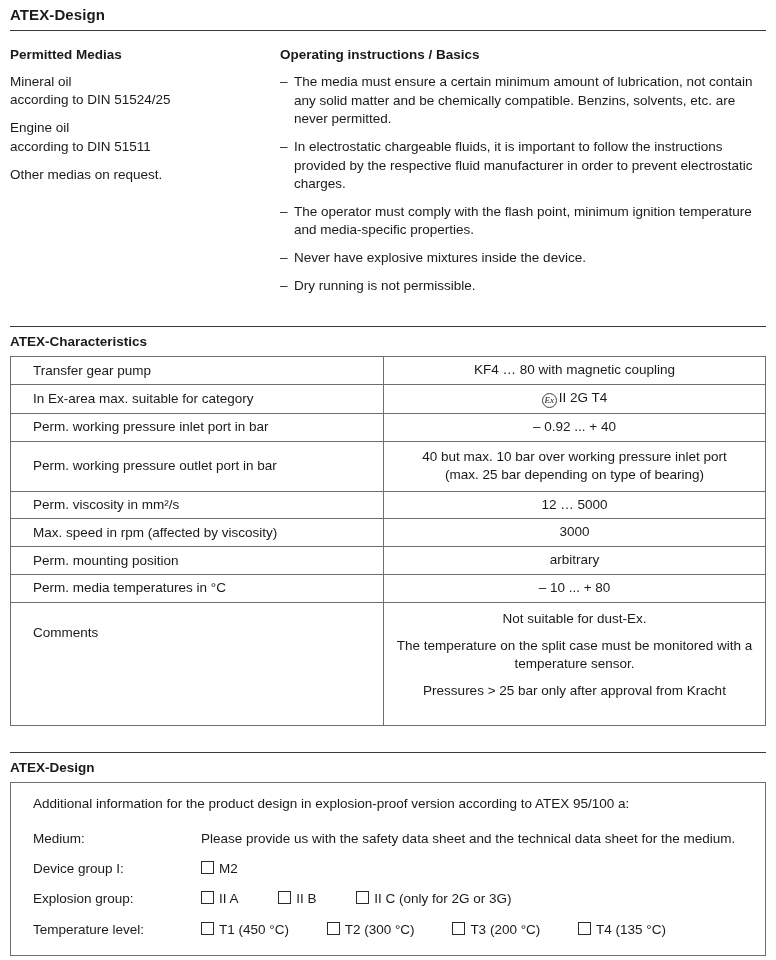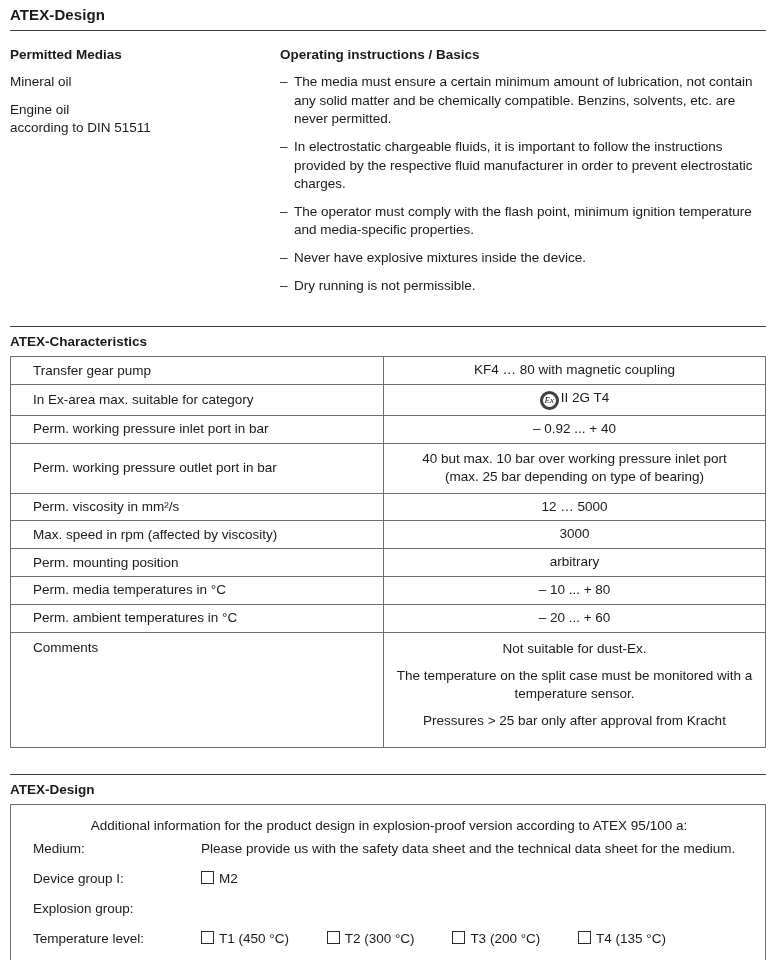--- a/index.html
+++ b/index.html
@@ -104,56 +104,55 @@
     width: 344px;
     padding-left: 22px;
   }
   table.chars td.value {
     text-align: center;
     line-height: 1.32;
   }
   table.chars tr.tall td { padding-top: 6px; padding-bottom: 7px; }
   table.chars td.comments-label {
     vertical-align: top;
-    padding-top: 7px;
+    padding-top: 22px;
   }
   table.chars td.comments-value {
     text-align: center;
     line-height: 1.35;
     padding-top: 7px;
     padding-bottom: 9px;
   }
   .cmt-p { margin: 0 0 9px 0; }
-  .cmt-p:last-child { margin-bottom: 8px; }
+  .cmt-p:last-child { margin-bottom: 15px; }
   .ex-mark {
     display: inline-block;
     width: 13px;
     height: 13px;
-    border: 3px solid #404040;
+    border: 1px solid #404040;
     border-radius: 50%;
     font-size: 9px;
     line-height: 12px;
     text-align: center;
     vertical-align: -1px;
     margin-right: 2px;
     font-family: "Liberation Serif", serif;
     font-style: italic;
   }
 
   
   .design-wrap { margin-top: 26px; }
   .design-box {
     border: 1px solid #6e6e6e;
     padding: 12px 20px 14px 22px;
     box-sizing: border-box;
   }
   .design-note {
-    margin-bottom: 4px;
+    margin-bottom: 17px;
     line-height: 1.35;
-    text-align: center;
   }
   .design-row {
     display: flex;
     margin-bottom: 12px;
     line-height: 1.35;
   }
   .design-row:last-child { margin-bottom: 2px; }
   .design-row .dlabel {
     width: 168px;
     flex: 0 0 168px;
@@ -186,24 +185,28 @@
 
   <div class="top-title">ATEX-Design</div>
   <div class="rule-heavy"></div>
 
   <div class="intro">
     <div class="col-left">
       <div class="sub-head">Permitted Medias</div>
 
       <div class="media-block">
         <span class="l1">Mineral oil</span>
+        <span class="l2">according to DIN 51524/25</span>
       </div>
       <div class="media-block">
         <span class="l1">Engine oil</span>
         <span class="l2">according to DIN 51511</span>
+      </div>
+      <div class="media-block">
+        <span class="l1">Other medias on request.</span>
       </div>
     </div>
 
     <div class="col-right">
       <div class="sub-head">Operating instructions / Basics</div>
       <ul class="bullets">
         <li>
           <span class="dash">–</span>
           <span class="btext">The media must ensure a certain minimum amount of lubrication, not contain any solid matter and be chemically compatible. Benzins, solvents, etc. are never permitted.</span>
         </li>
@@ -265,24 +268,20 @@
       </tr>
       <tr>
         <td class="label">Perm. mounting position</td>
         <td class="value">arbitrary</td>
       </tr>
       <tr>
         <td class="label">Perm. media temperatures in °C</td>
         <td class="value">– 10 ... + 80</td>
       </tr>
       <tr>
-        <td class="label">Perm. ambient temperatures in °C</td>
-        <td class="value">– 20 ... + 60</td>
-      </tr>
-      <tr>
         <td class="label comments-label">Comments</td>
         <td class="comments-value">
           <p class="cmt-p">Not suitable for dust-Ex.</p>
           <p class="cmt-p">The temperature on the split case must be monitored with a temperature sensor.</p>
           <p class="cmt-p">Pressures &gt; 25 bar only after approval from Kracht</p>
         </td>
       </tr>
     </tbody>
   </table>
 
@@ -301,20 +300,25 @@
       <div class="design-row">
         <div class="dlabel">Device group I:</div>
         <div class="dval">
           <span class="opt"><span class="cb"></span><span>M2</span></span>
         </div>
       </div>
 
 
       <div class="design-row">
         <div class="dlabel">Explosion group:</div>
+        <div class="dval">
+          <span class="opt wide"><span class="cb"></span><span>II A</span></span>
+          <span class="opt wide"><span class="cb"></span><span>II B</span></span>
+          <span class="opt"><span class="cb"></span><span>II C (only for 2G or 3G)</span></span>
+        </div>
       </div>
 
       <div class="design-row">
         <div class="dlabel">Temperature level:</div>
         <div class="dval nowrapline">
           <span class="opt"><span class="cb"></span><span>T1 (450 °C)</span></span>
           <span class="opt"><span class="cb"></span><span>T2 (300 °C)</span></span>
           <span class="opt"><span class="cb"></span><span>T3 (200 °C)</span></span>
           <span class="opt"><span class="cb"></span><span>T4 (135 °C)</span></span>
         </div>

